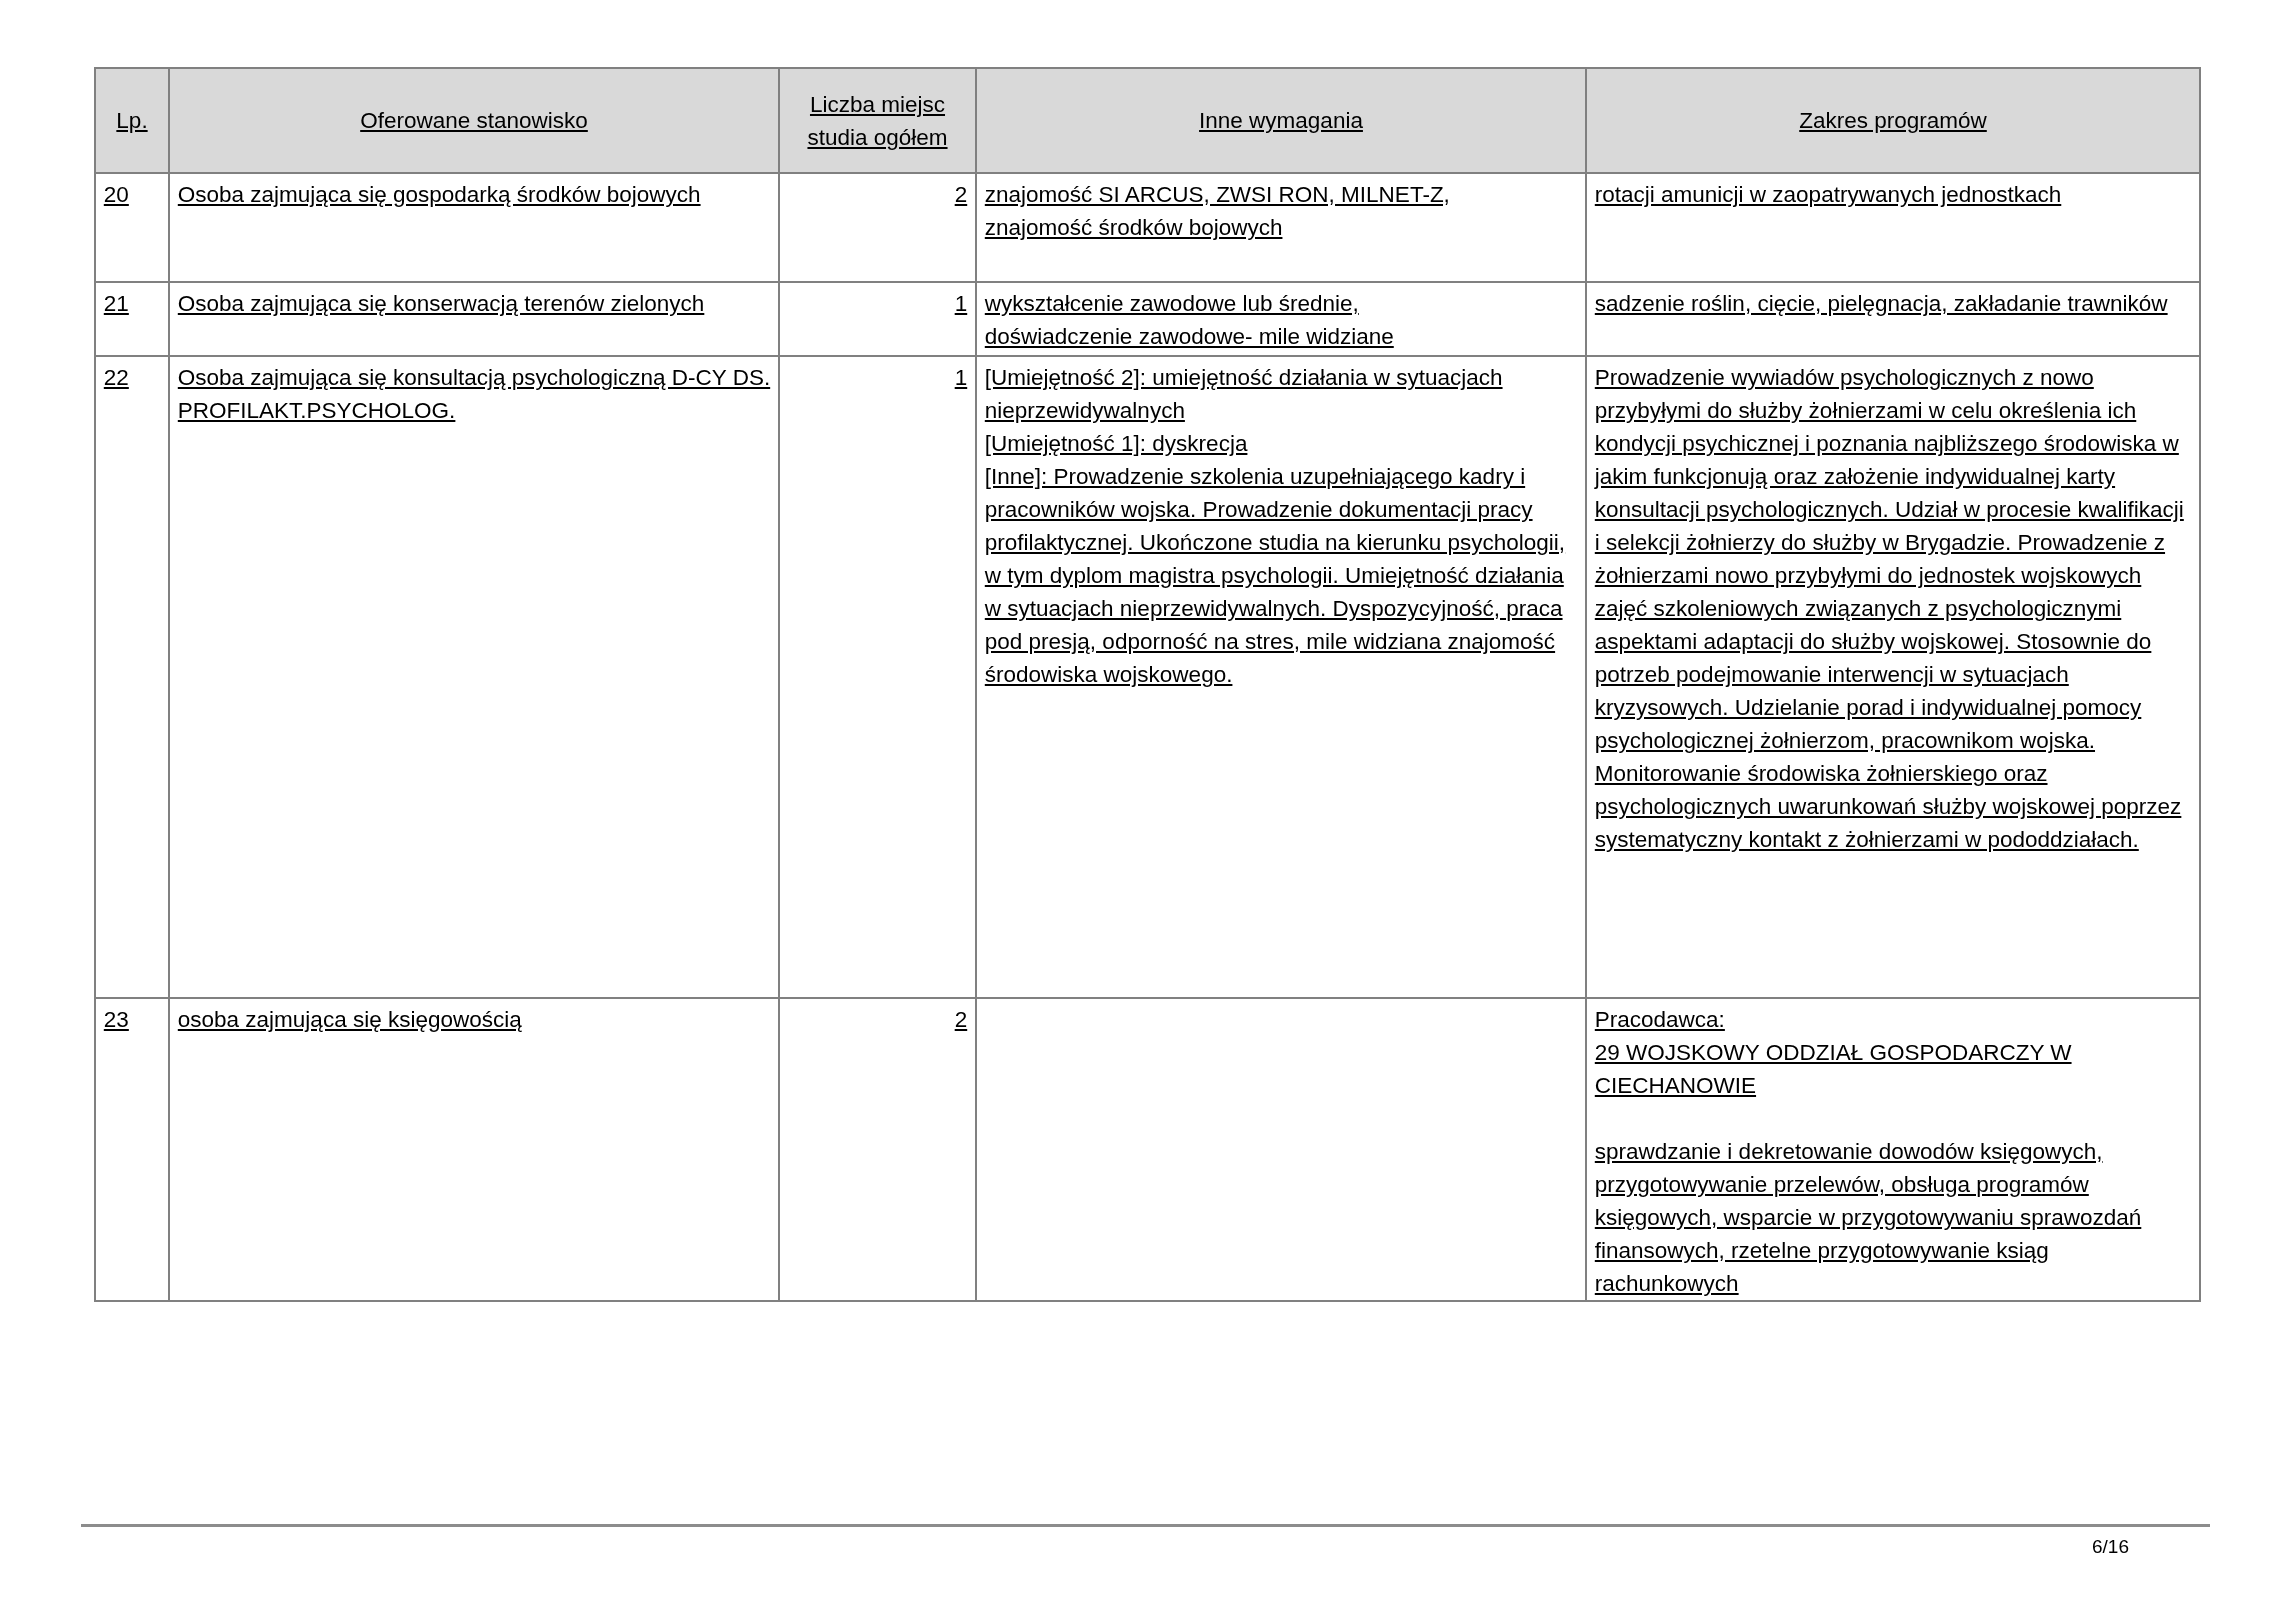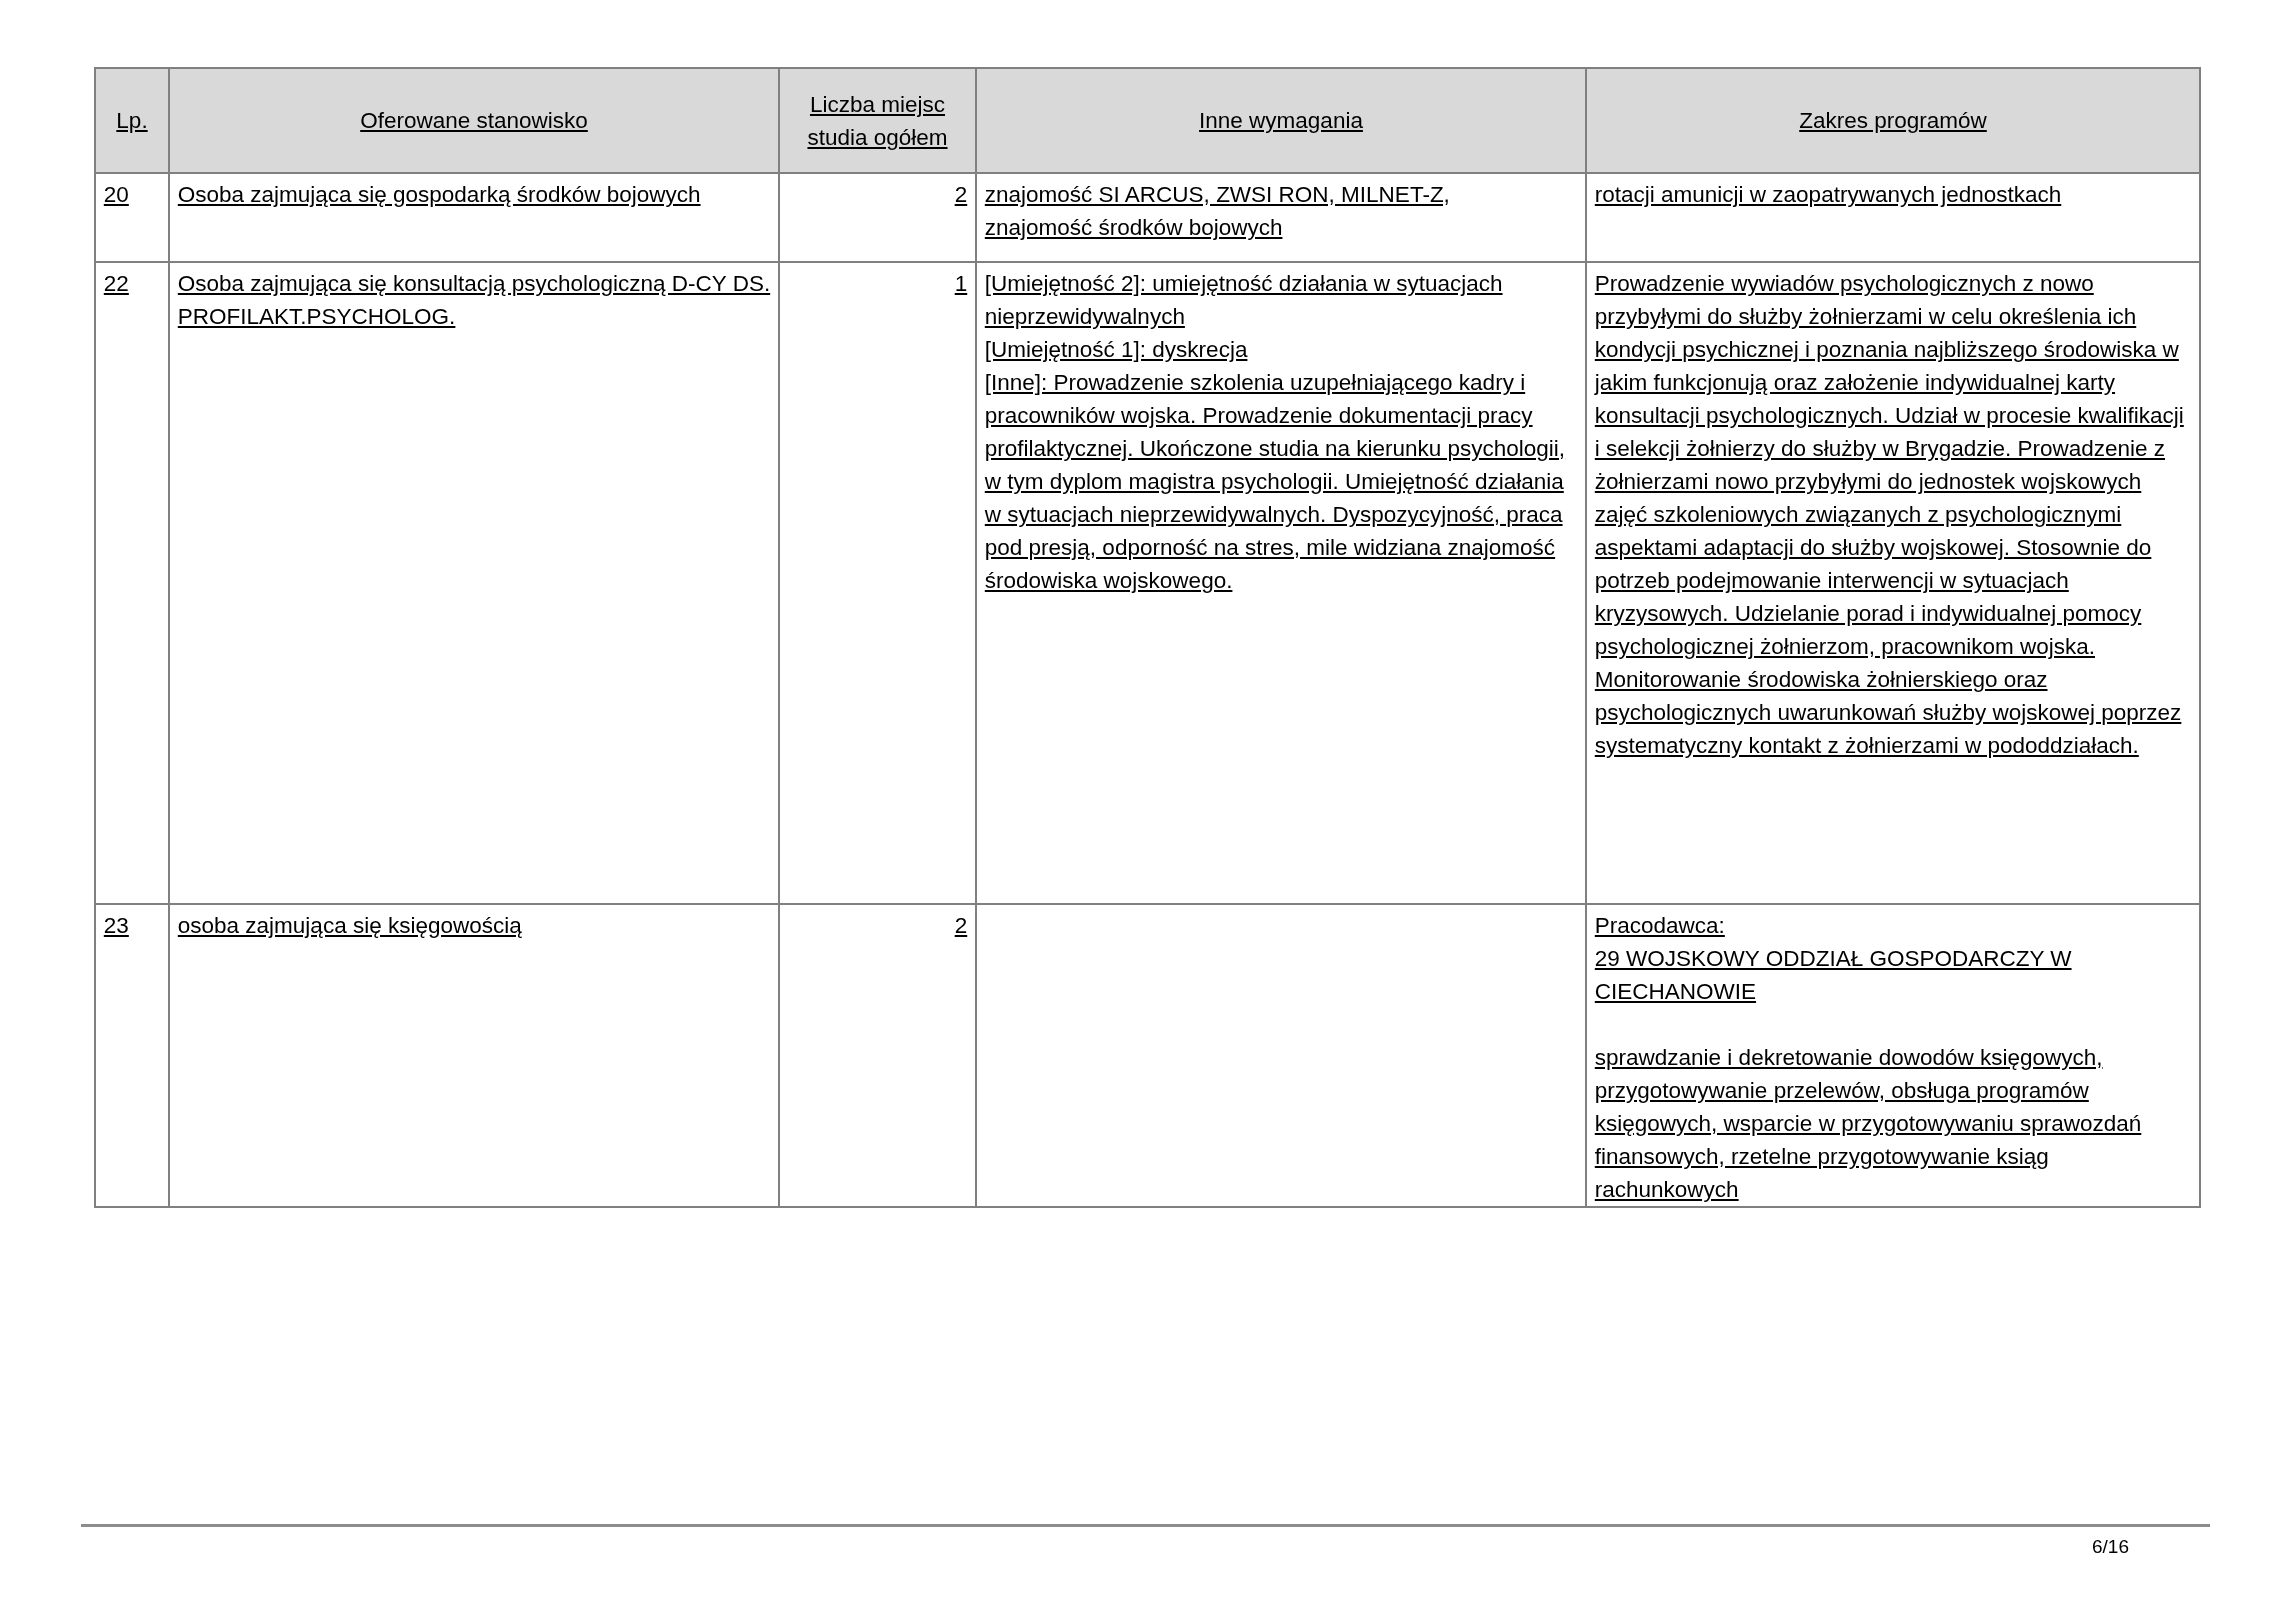--- a/index.html
+++ b/index.html
@@ -49,21 +49,21 @@
   }
   col.c-lp { width: 74px; }
   col.c-pos { width: 610px; }
   col.c-cnt { width: 197px; }
   col.c-req { width: 610px; }
   col.c-duty { width: 614px; }
 
   td.num { text-align: right; }
   td.multiline { white-space: pre-line; }
 
-  tr.r20 td { height: 89px; }
+  tr.r20 td { height: 109px; }
   tr.r21 td { height: 74px; }
   tr.r22 td { height: 642px; margin-top: 12px; }
   tr.r23 td { height: 233px; }
   tr.r24 td { height: 136px; }
 
   .footer-line {
     position: absolute;
     left: 81px;
     top: 1524px;
     width: 2129px;
@@ -104,20 +104,28 @@
     </thead>
     <tbody>
       <tr class="r20">
         <td>20</td>
         <td>Osoba zajmująca się gospodarką środków bojowych</td>
         <td class="num">2</td>
         <td class="multiline">znajomość SI ARCUS, ZWSI RON, MILNET-Z,
 znajomość środków bojowych</td>
         <td class="multiline">rotacji amunicji w zaopatrywanych jednostkach</td>
       </tr>
+      <tr class="r21">
+        <td>21</td>
+        <td>Osoba zajmująca się konserwacją terenów zielonych</td>
+        <td class="num">1</td>
+        <td class="multiline">wykształcenie zawodowe lub średnie,
+doświadczenie zawodowe- mile widziane</td>
+        <td class="multiline">sadzenie roślin, cięcie, pielęgnacja, zakładanie trawników</td>
+      </tr>
       <tr class="r22">
         <td>22</td>
         <td>Osoba zajmująca się konsultacją psychologiczną D-CY DS. PROFILAKT.PSYCHOLOG.</td>
         <td class="num">1</td>
         <td class="multiline">[Umiejętność 2]: umiejętność działania w sytuacjach nieprzewidywalnych
 [Umiejętność 1]: dyskrecja
 [Inne]: Prowadzenie szkolenia uzupełniającego kadry i pracowników wojska. Prowadzenie dokumentacji pracy profilaktycznej. Ukończone studia na kierunku psychologii, w tym dyplom magistra psychologii. Umiejętność działania w sytuacjach nieprzewidywalnych. Dyspozycyjność, praca pod presją, odporność na stres, mile widziana znajomość środowiska wojskowego.</td>
         <td class="multiline">Prowadzenie wywiadów psychologicznych z nowo przybyłymi do służby żołnierzami w celu określenia ich kondycji psychicznej i poznania najbliższego środowiska w jakim funkcjonują oraz założenie indywidualnej karty konsultacji psychologicznych. Udział w procesie kwalifikacji i selekcji żołnierzy do służby w Brygadzie. Prowadzenie z żołnierzami nowo przybyłymi do jednostek wojskowych zajęć szkoleniowych związanych z psychologicznymi aspektami adaptacji do służby wojskowej. Stosownie do potrzeb podejmowanie interwencji w sytuacjach kryzysowych. Udzielanie porad i indywidualnej pomocy psychologicznej żołnierzom, pracownikom wojska. Monitorowanie środowiska żołnierskiego oraz psychologicznych uwarunkowań służby wojskowej poprzez systematyczny kontakt z żołnierzami w pododdziałach.</td>
       </tr>
       <tr class="r23">

